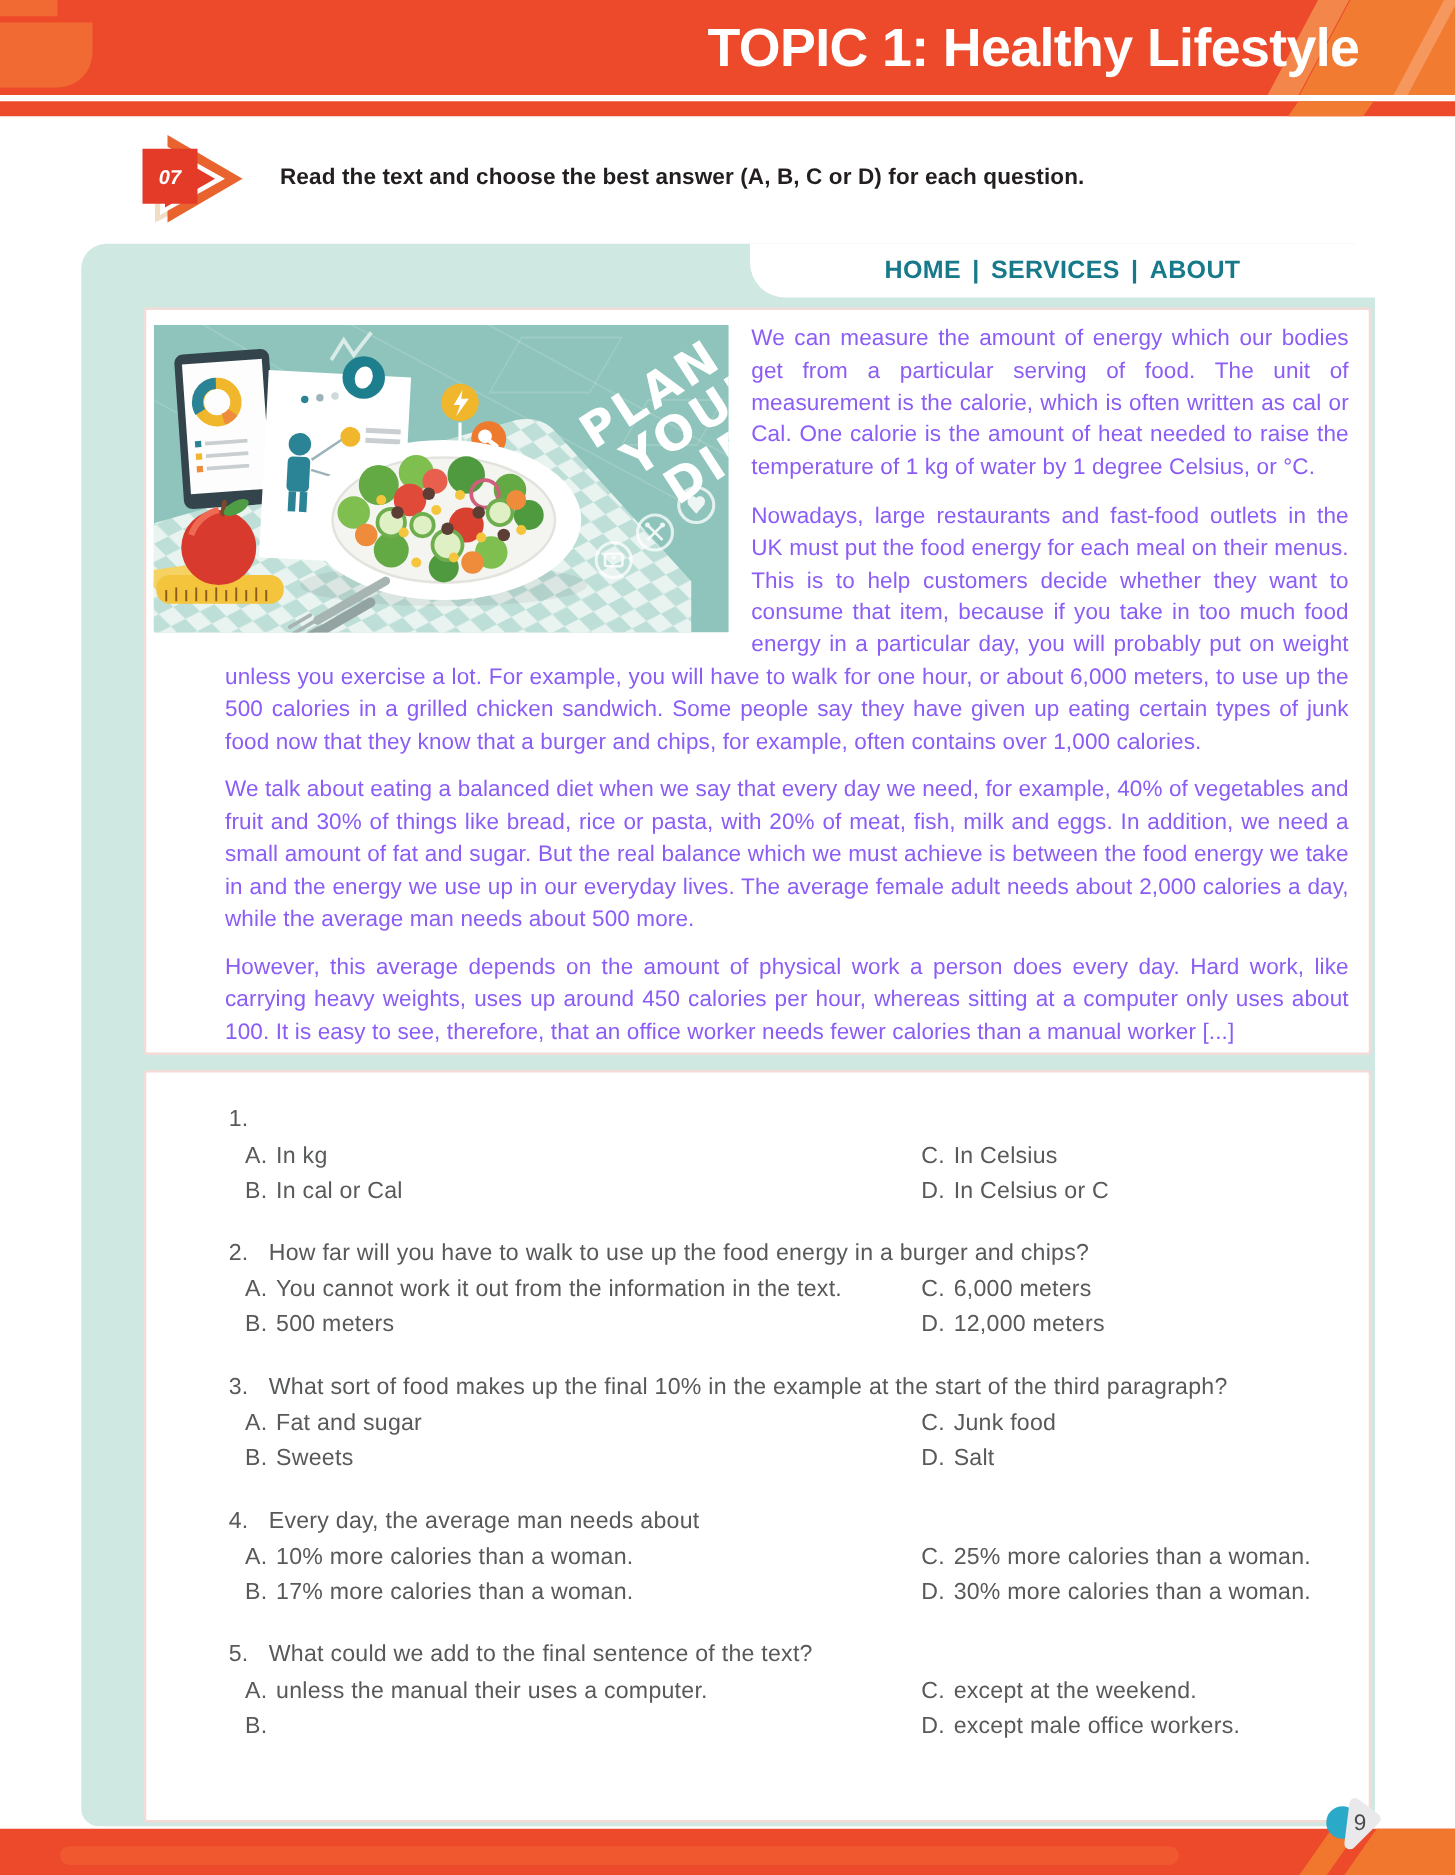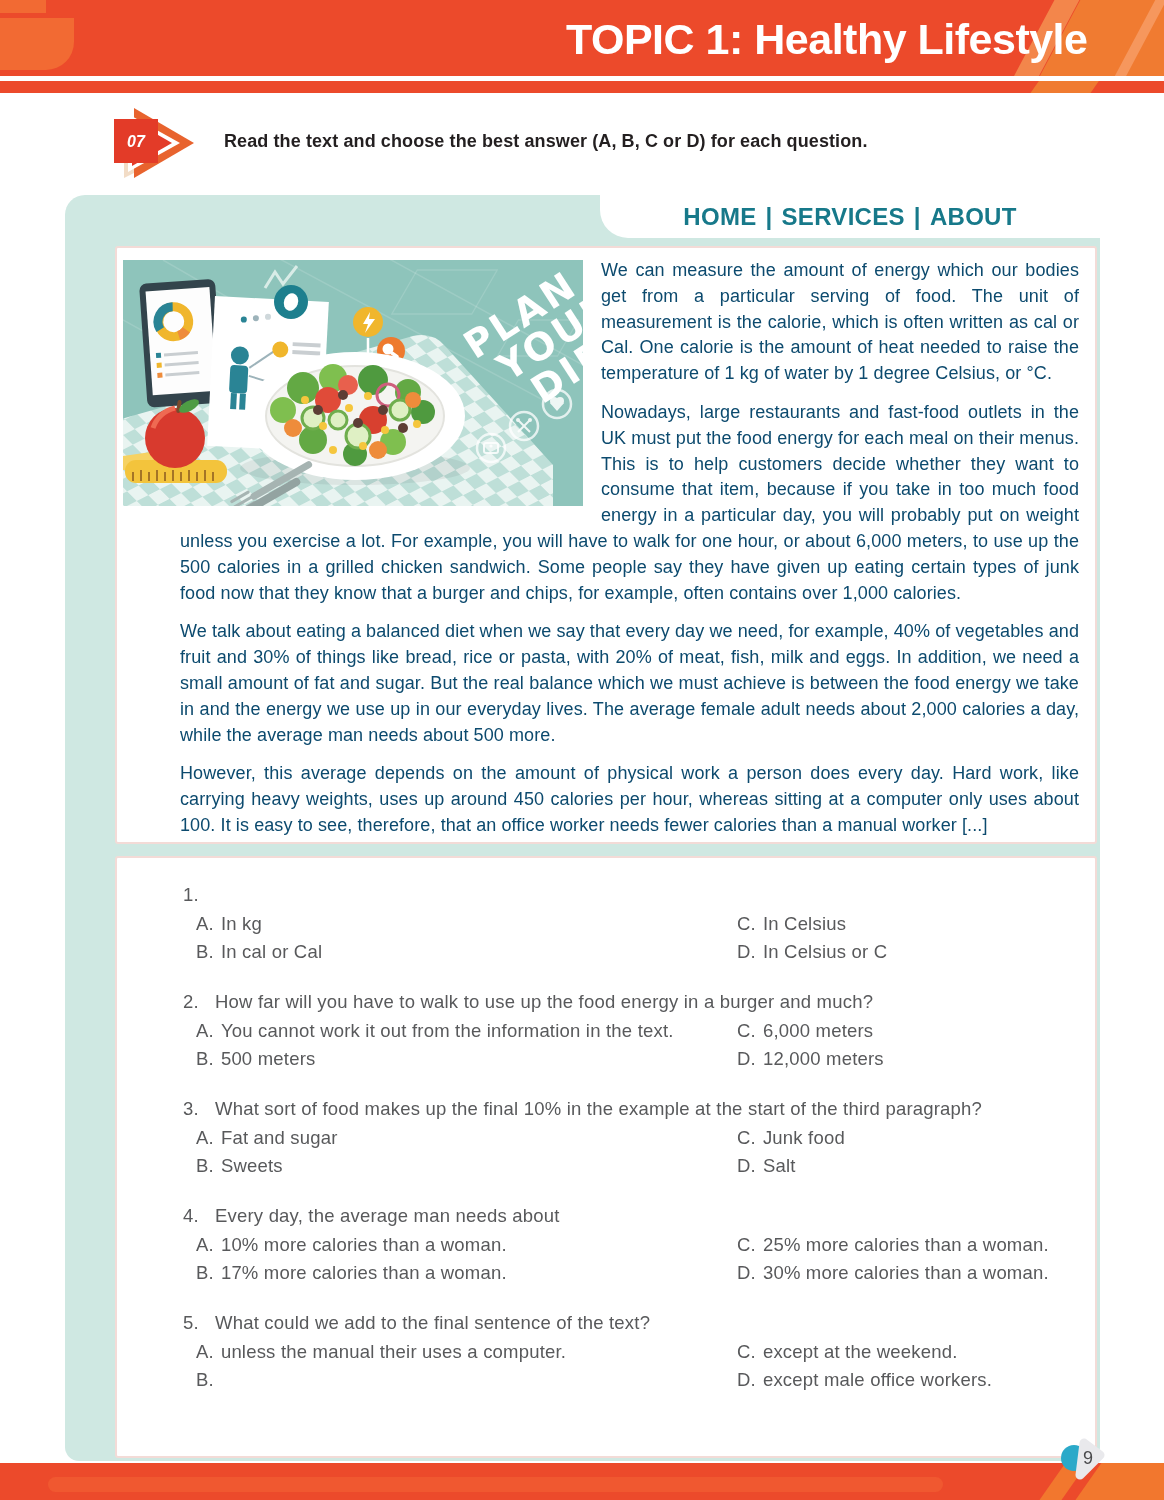--- a/index.html
+++ b/index.html
@@ -18,31 +18,31 @@
   .hdr-strip { position:absolute; left:0; top:81px; width:1164px; height:12px; background:#ec4a2b; overflow:hidden; }
   .hd-sw3  { position:absolute; right:70px; top:-4px; width:60px; height:22px; background:#f07b31; transform:skewX(-35deg); }
 
   
   .instruction { position:absolute; left:108px; top:102px; display:flex; align-items:center; }
   .instr-text { font-size:18px; font-weight:bold; color:#231f20; margin-left:16px; letter-spacing:0.1px; }
 
   
   .panel { position:absolute; left:65px; top:195px; width:1035px; height:1266px; background:#cfe8e2; border-radius:20px 16px 14px 14px; }
   .navtab { position:absolute; left:600px; top:195px; width:500px; height:43px; background:#ffffff; border-bottom-left-radius:28px; display:flex; align-items:center; justify-content:center; }
-  .navtab span { color:#17798a; font-weight:bold; font-size:24px; letter-spacing:0.3px; }
+  .navtab span { color:#17798a; font-weight:bold; font-size:20px; letter-spacing:0.3px; }
   .nav-sep { margin:0 9px; }
 
   .card { position:absolute; background:#ffffff; border:2px solid #f3dbd7; border-radius:3px; }
   .card1 { left:115px; top:246px; width:982px; height:598px; padding:10px 16px 0 63px; }
   .card2 { left:115px; top:856px; width:982px; height:602px; padding:26px 20px 0 66px; }
 
   .illus { float:left; width:460px; height:246px; margin:2px 18px 8px -57px; }
   .illus svg { display:block; }
 
-  .para { font-size:18px; line-height:25.8px; color:#0c4a6e; text-align:justify; margin-bottom:13px; letter-spacing:0.1px; }
+  .para { font-size:18px; line-height:25.8px; color:#8b5cf6; text-align:justify; margin-bottom:13px; letter-spacing:0.1px; }
 
   
   .q { margin-bottom:28px; }
   .q-head { display:flex; font-size:18.5px; color:#58595b; letter-spacing:0.2px; }
   .q-num { width:32px; flex:none; }
   .opts { display:grid; grid-template-columns:541px auto; row-gap:6px; margin:7px 0 0 13px; font-size:18.5px; color:#58595b; letter-spacing:0.2px; }
   .opt { display:flex; }
   .opt-label { margin-right:7px; flex:none; }
 
   
@@ -298,21 +298,21 @@
         <div class="opt">
             <span class="opt-label">D.</span>
             <span>In Celsius or C</span>
           </div>
       </div>
     </div>
 
     <div class="q">
       <div class="q-head">
         <span class="q-num">2.</span>
-        <span>How far will you have to walk to use up the food energy in a burger and much?</span>
+        <span>How far will you have to walk to use up the food energy in a burger and chips?</span>
       </div>
       <div class="opts">
         <div class="opt">
             <span class="opt-label">A.</span>
             <span>You cannot work it out from the information in the text.</span>
           </div>
         <div class="opt">
             <span class="opt-label">C.</span>
             <span>6,000 meters</span>
           </div>

